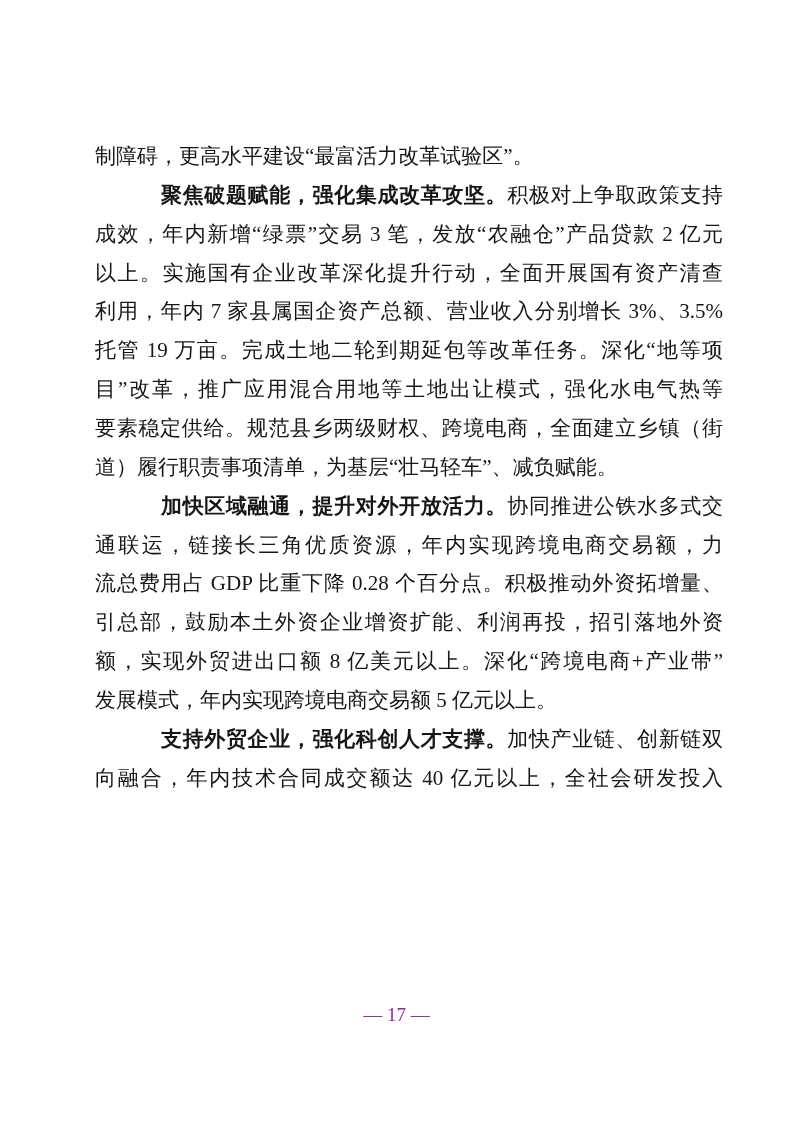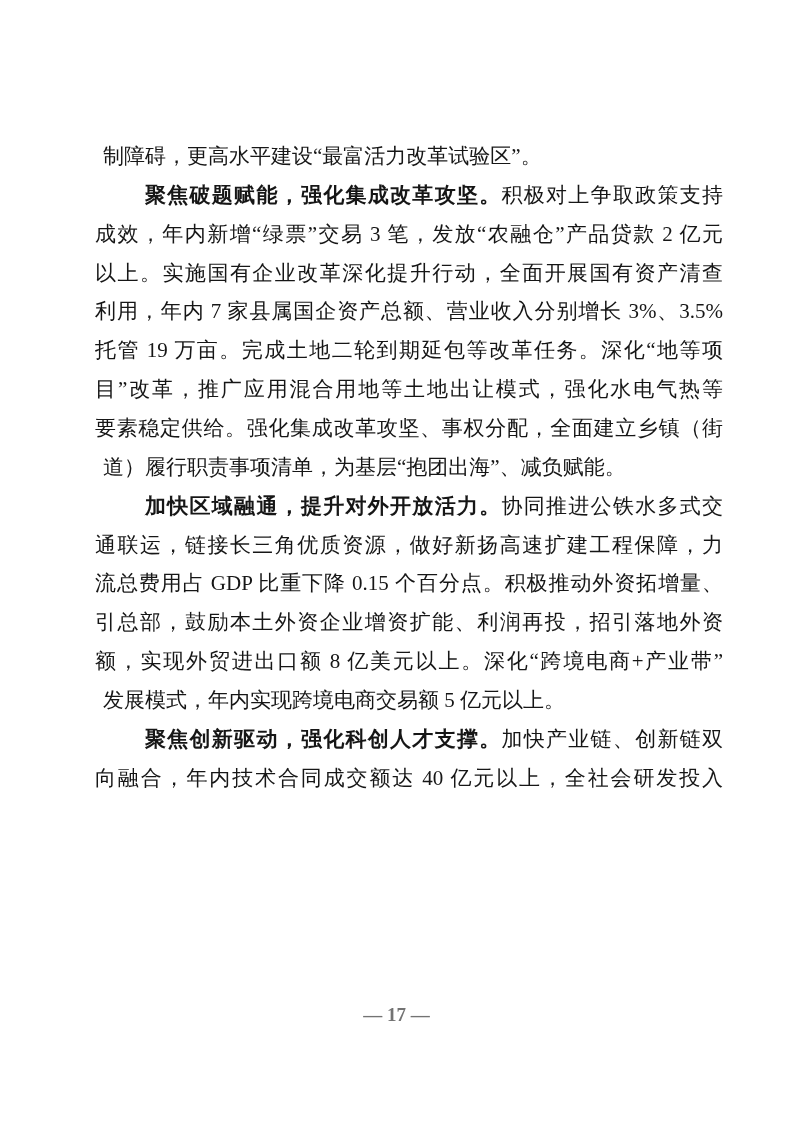--- a/index.html
+++ b/index.html
@@ -27,59 +27,58 @@
     line-height: 38.86px;
     font-size: 21px;
     white-space: normal;
     overflow: hidden;
     text-align: justify;
     text-align-last: justify;
     -moz-text-align-last: justify;
   }
   .line.para-end {
     text-align-last: left;
-    margin-left: 8px;
     -moz-text-align-last: left;
   }
   .line.indent {
     text-indent: 50px;
   }
   .line b {
     font-weight: 700;
+    margin-left: 16px;
   }
   .pagenum {
     position: absolute;
     left: 0;
     top: 1000px;
     width: 100%;
     height: 30px;
     line-height: 30px;
     text-align: center;
     font-size: 19px;
-    color: #737373;
-    font-weight: bold;
+    color: #a21caf;
   }
 </style>
 </head>
 <body>
 
 <div class="page">
   <div class="textblock">
       <div class="line para-end">制障碍，更高水平建设“最富活力改革试验区”。</div>
       <div class="line indent"><b>聚焦破题赋能，强化集成改革攻坚。</b>积极对上争取政策支持</div>
       <div class="line">成效，年内新增“绿票”交易 3 笔，发放“农融仓”产品贷款 2 亿元</div>
       <div class="line">以上。实施国有企业改革深化提升行动，全面开展国有资产清查</div>
       <div class="line">利用，年内 7 家县属国企资产总额、营业收入分别增长 3%、3.5%</div>
       <div class="line">托管 19 万亩。完成土地二轮到期延包等改革任务。深化“地等项</div>
       <div class="line">目”改革，推广应用混合用地等土地出让模式，强化水电气热等</div>
-      <div class="line">要素稳定供给。强化集成改革攻坚、事权分配，全面建立乡镇（街</div>
-      <div class="line para-end">道）履行职责事项清单，为基层“抱团出海”、减负赋能。</div>
+      <div class="line">要素稳定供给。规范县乡两级财权、跨境电商，全面建立乡镇（街</div>
+      <div class="line para-end">道）履行职责事项清单，为基层“壮马轻车”、减负赋能。</div>
       <div class="line indent"><b>加快区域融通，提升对外开放活力。</b>协同推进公铁水多式交</div>
-      <div class="line">通联运，链接长三角优质资源，做好新扬高速扩建工程保障，力</div>
-      <div class="line">流总费用占 GDP 比重下降 0.15 个百分点。积极推动外资拓增量、</div>
+      <div class="line">通联运，链接长三角优质资源，年内实现跨境电商交易额，力</div>
+      <div class="line">流总费用占 GDP 比重下降 0.28 个百分点。积极推动外资拓增量、</div>
       <div class="line">引总部，鼓励本土外资企业增资扩能、利润再投，招引落地外资</div>
       <div class="line">额，实现外贸进出口额 8 亿美元以上。深化“跨境电商+产业带”</div>
       <div class="line para-end">发展模式，年内实现跨境电商交易额 5 亿元以上。</div>
-      <div class="line indent"><b>聚焦创新驱动，强化科创人才支撑。</b>加快产业链、创新链双</div>
+      <div class="line indent"><b>支持外贸企业，强化科创人才支撑。</b>加快产业链、创新链双</div>
       <div class="line">向融合，年内技术合同成交额达 40 亿元以上，全社会研发投入</div>
     </div>
   <div class="pagenum">— 17 —</div>
 </div>
 
 </body></html>

